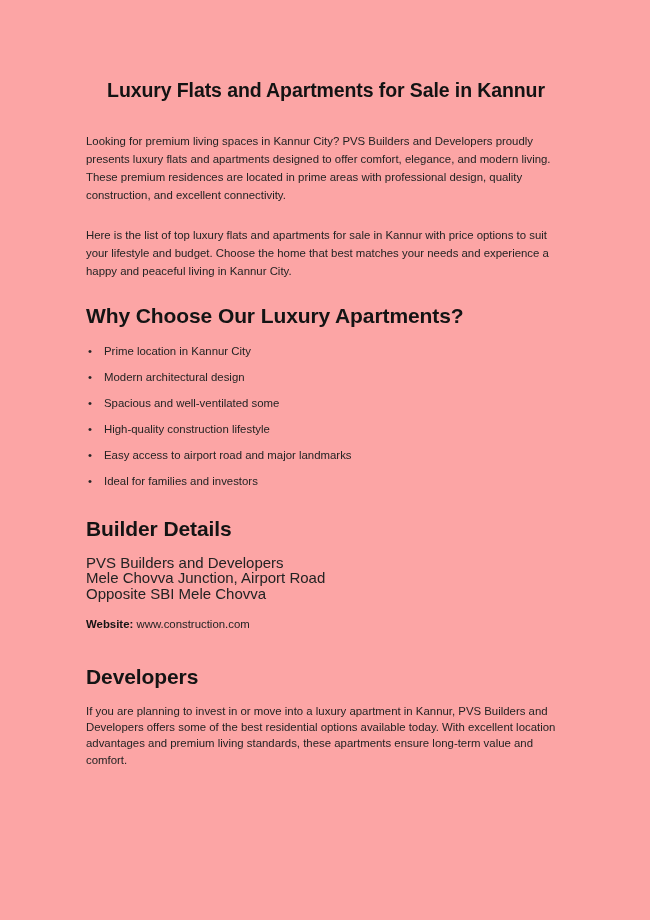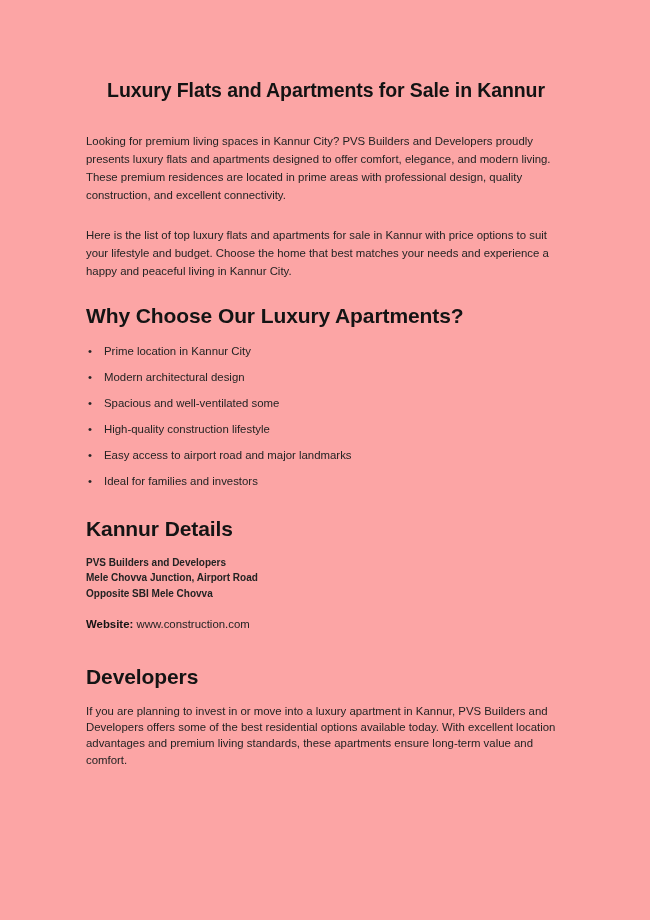--- a/index.html
+++ b/index.html
@@ -70,25 +70,24 @@
   }
   .bullet-marker {
     position: absolute;
     left: 2px;
     top: 0;
     font-size: 11.4px;
     line-height: 16px;
     color: #232323;
   }
   .address-block {
-    font-size: 10px;
+    font-size: 15px;
     line-height: 15.4px;
     margin: 0 0 16px 0;
     color: #232323;
-    font-weight: bold;
   }
   .address-line {
     display: block;
   }
   .contact-block {
     font-size: 11.4px;
     line-height: 15.4px;
     margin: 0 0 30px 0;
     color: #232323;
   }
@@ -140,21 +139,21 @@
       <li class="bullet-item">
         <span class="bullet-marker">•</span>
         <span>Easy access to airport road and major landmarks</span>
       </li>
       <li class="bullet-item">
         <span class="bullet-marker">•</span>
         <span>Ideal for families and investors</span>
       </li>
     </ul>
 
-    <h2 class="section-heading">Kannur Details</h2>
+    <h2 class="section-heading">Builder Details</h2>
 
     <div class="address-block">
       <span class="address-line">PVS Builders and Developers</span>
       <span class="address-line">Mele Chovva Junction, Airport Road</span>
       <span class="address-line">Opposite SBI Mele Chovva</span>
     </div>
 
     <div class="contact-block">
       <span class="contact-line">
         <span class="contact-label">Website:</span><span> www.construction.com</span>

